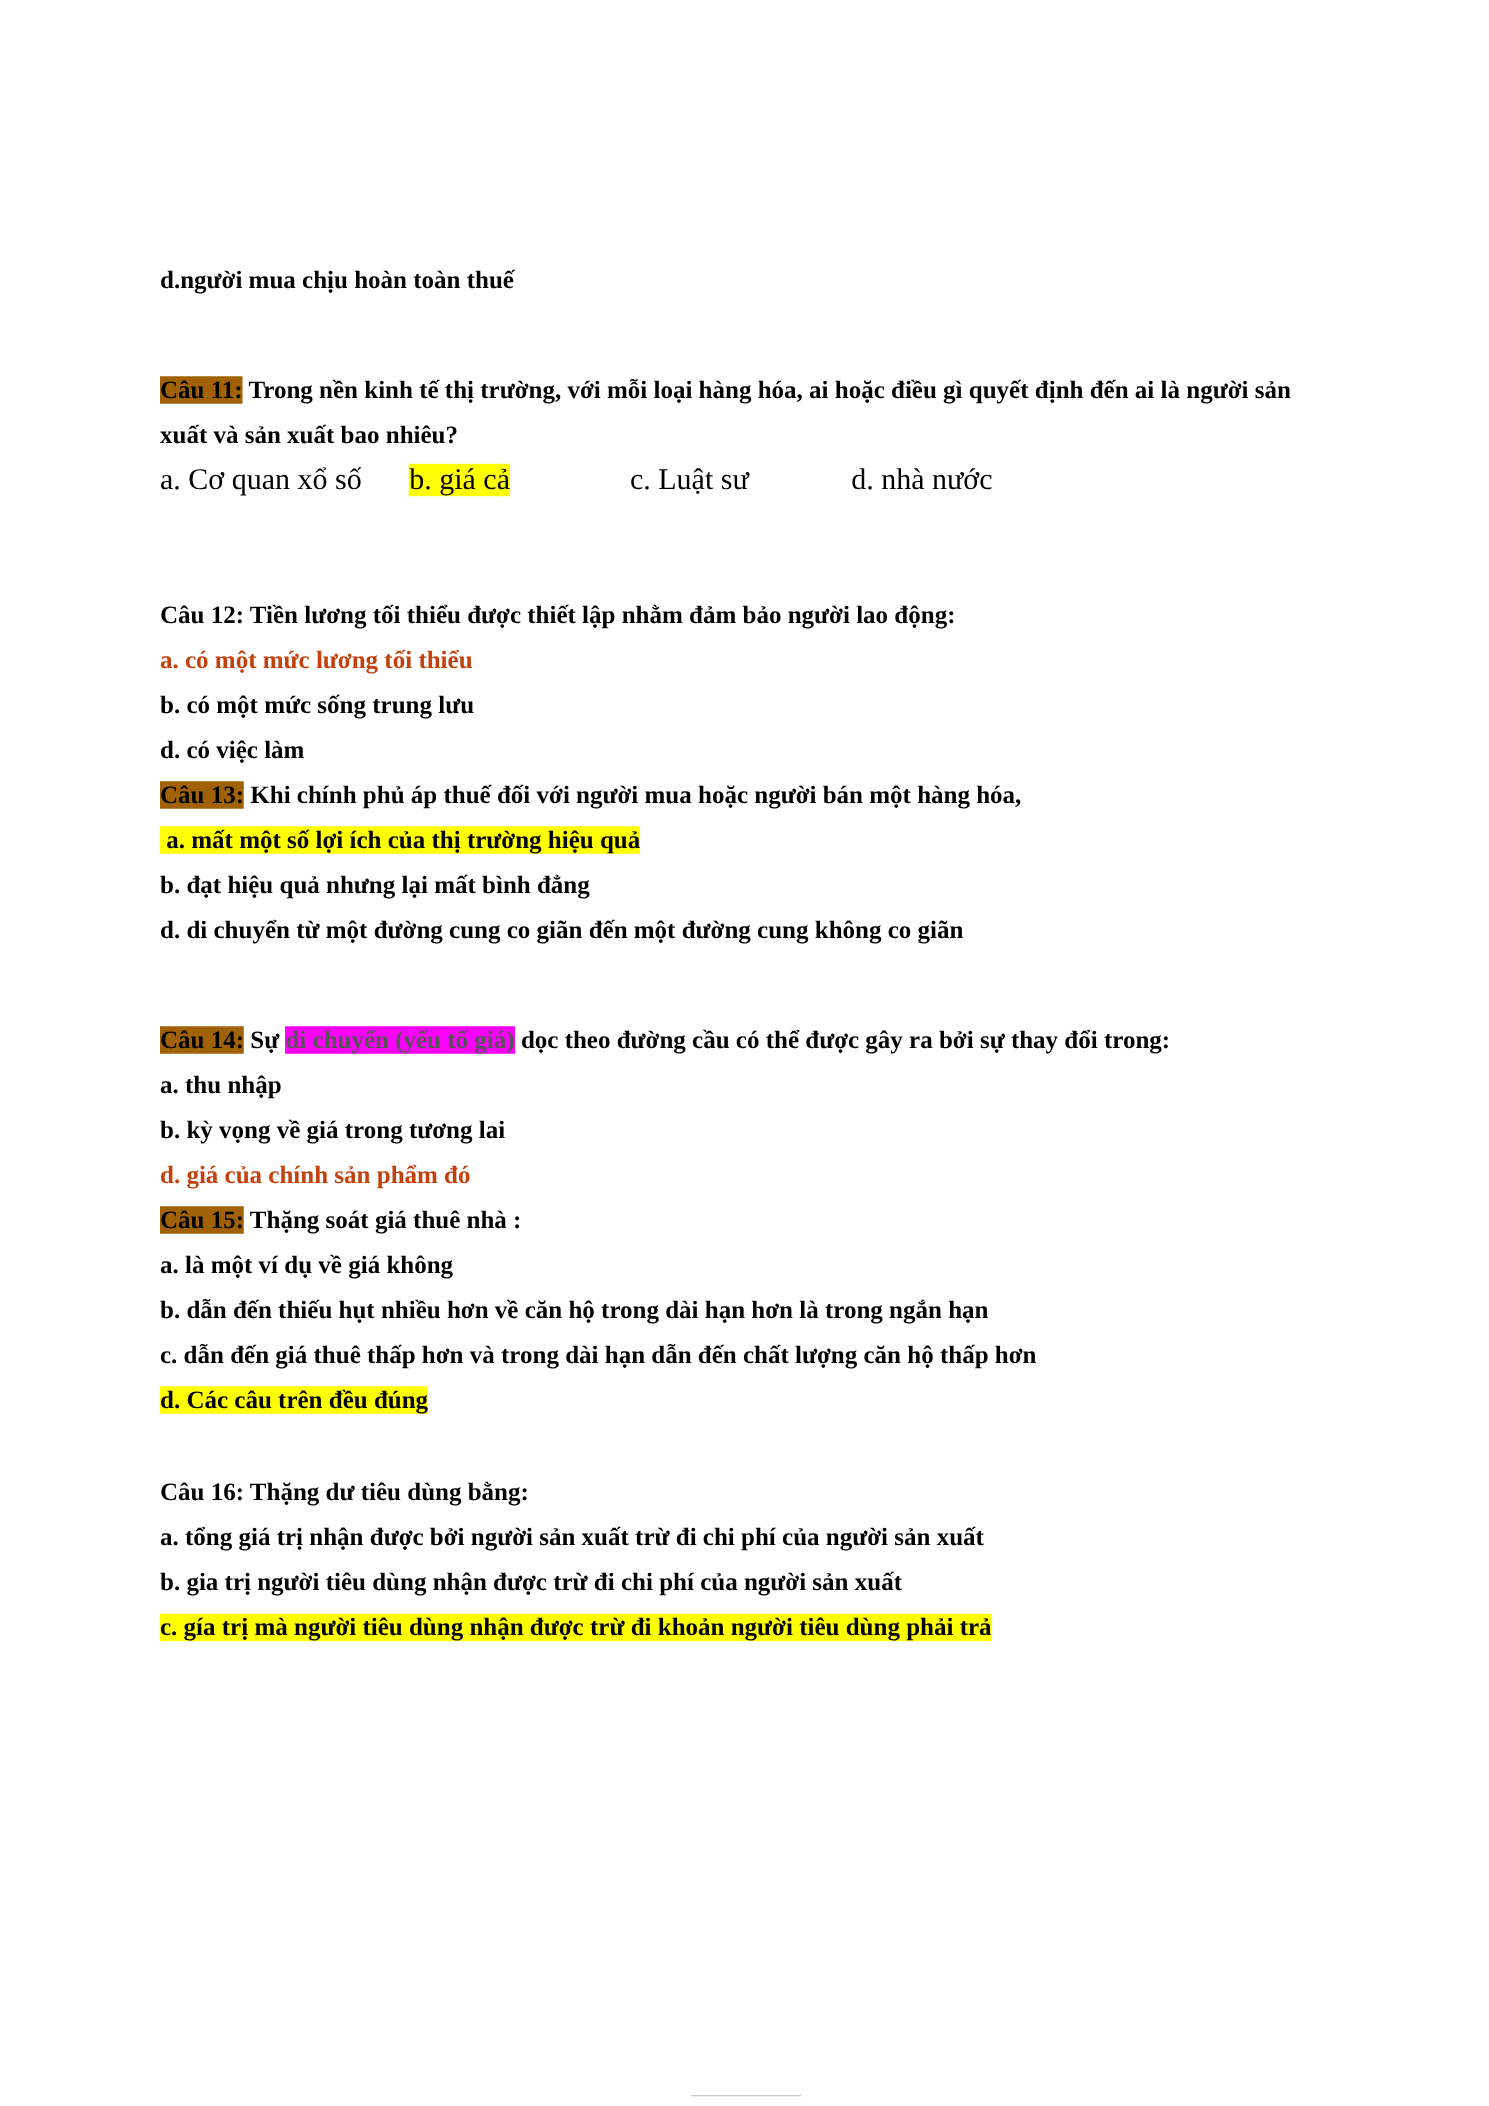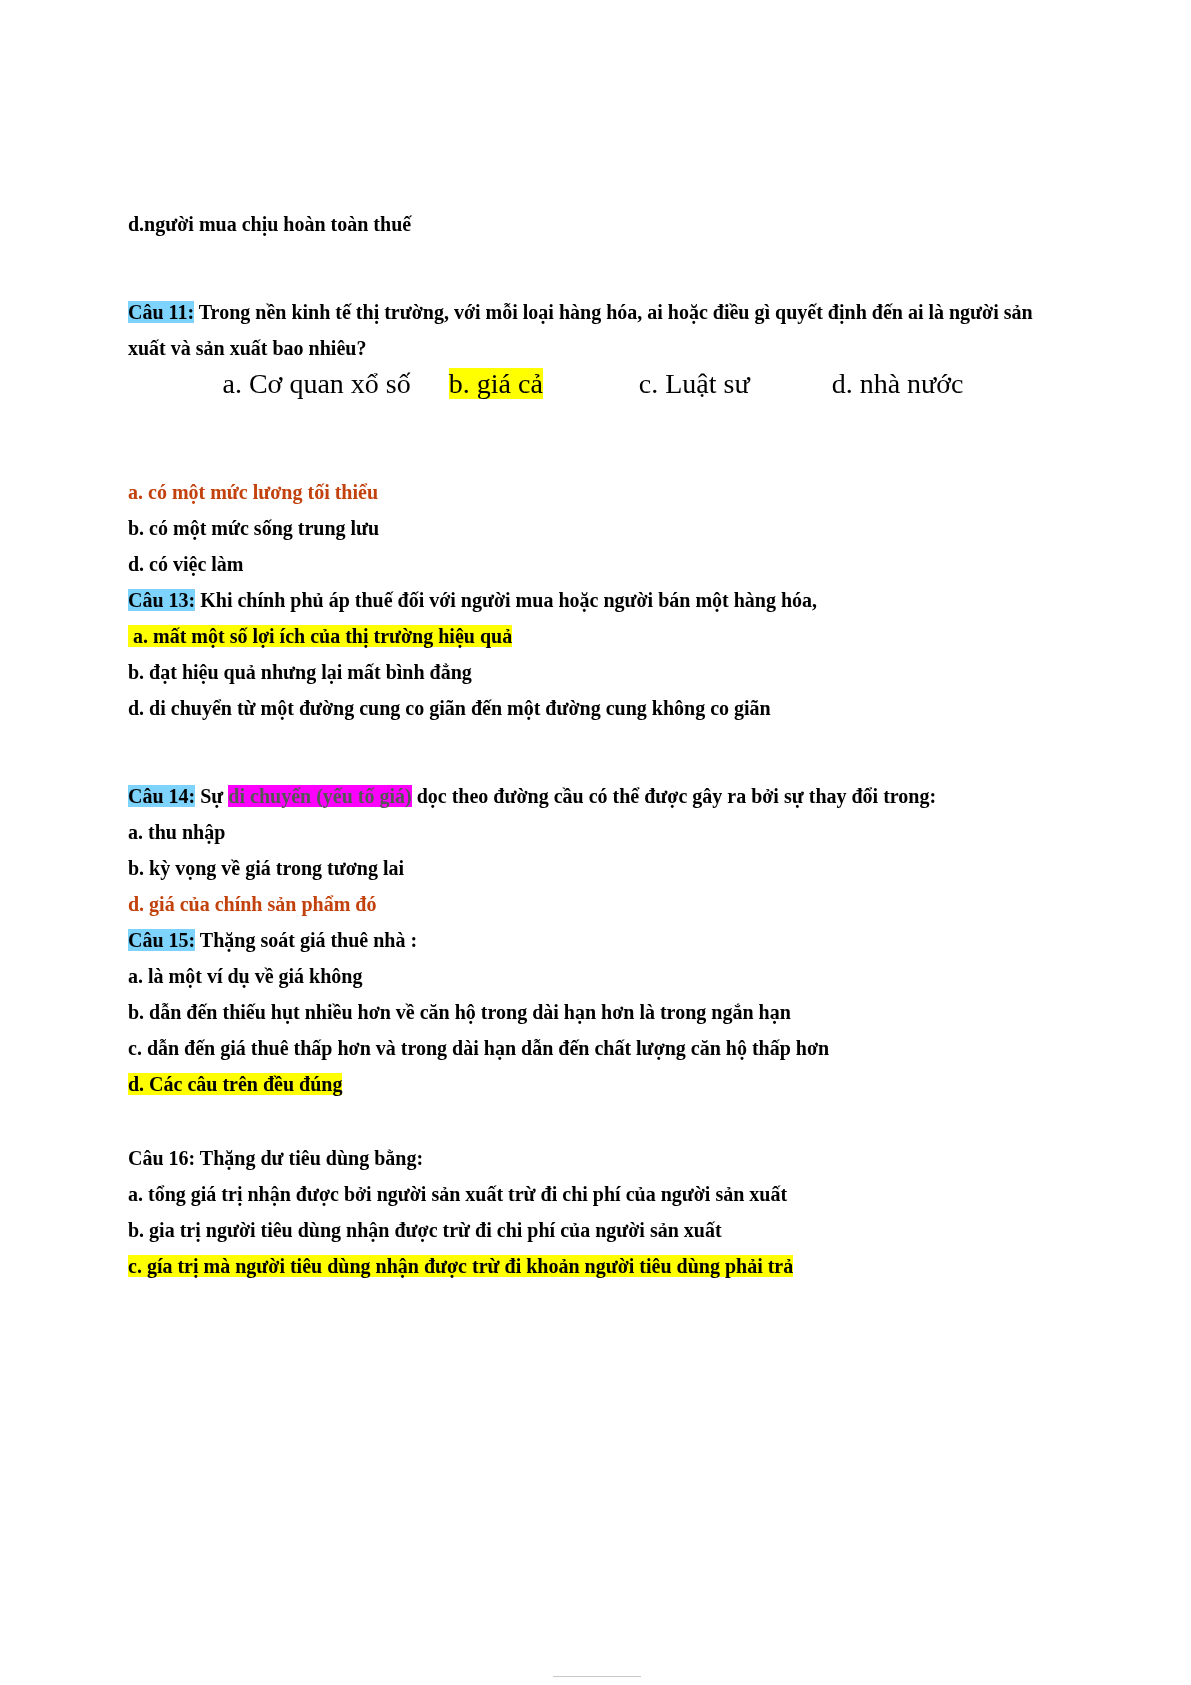--- a/index.html
+++ b/index.html
@@ -45,26 +45,25 @@
     background: #ffff00;
   }
   .hl-magenta {
     background: #ff00ff;
     color: #555555;
   }
   .red {
     color: #c2410c;
   }
   .q-label {
-    background: #7dd3fc;
+    background: #a16207;
   }
   .opt-row {
-    font-size: 28px;
+    font-size: 24px;
     line-height: 36px;
-    text-align: center;
   }
   .tabgap-1 { display: inline-block; width: 38px; }
   .tabgap-2 { display: inline-block; width: 96px; }
   .tabgap-3 { display: inline-block; width: 82px; }
   .bottom-rule {
     position: absolute;
     left: 553px;
     top: 1676px;
     width: 88px;
     height: 1px;
@@ -83,20 +82,21 @@
 
     <div class="block">
       <div class="line"><span class="q-label">Câu 11:</span><span> Trong nền kinh tế thị trường, với mỗi loại hàng hóa, ai hoặc điều gì quyết định đến ai là người sản xuất và sản xuất bao nhiêu?</span></div>
       <div class="opt-row"><span>a. Cơ quan xổ số</span><span class="tabgap-1"></span><span class="hl">b. giá cả</span><span class="tabgap-2"></span><span>c. Luật sư</span><span class="tabgap-3"></span><span>d. nhà nước</span></div>
     </div>
 
     <div class="spacer-lg"></div>
     <div class="spacer-sm"></div>
 
     <div class="block">
+      <div class="line"><span>Câu 12:</span><span> Tiền lương tối thiểu được thiết lập nhằm đảm bảo người lao động:</span></div>
       <div class="line red">a. có một mức lương tối thiểu</div>
       <div class="line">b. có một mức sống trung lưu</div>
       <div class="line">d. có việc làm</div>
     </div>
 
     <div class="block">
       <div class="line"><span class="q-label">Câu 13:</span><span> Khi chính phủ áp thuế đối với người mua hoặc người bán một hàng hóa,</span></div>
       <div class="line"><span class="hl"> a. mất một số lợi ích của thị trường hiệu quả</span></div>
       <div class="line">b. đạt hiệu quả nhưng lại mất bình đẳng</div>
       <div class="line">d. di chuyển từ một đường cung co giãn đến một đường cung không co giãn</div>

